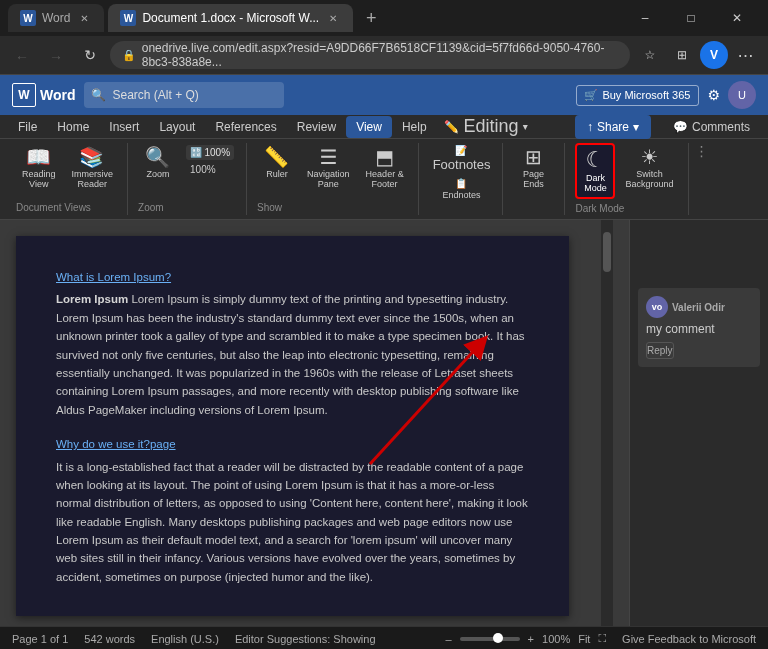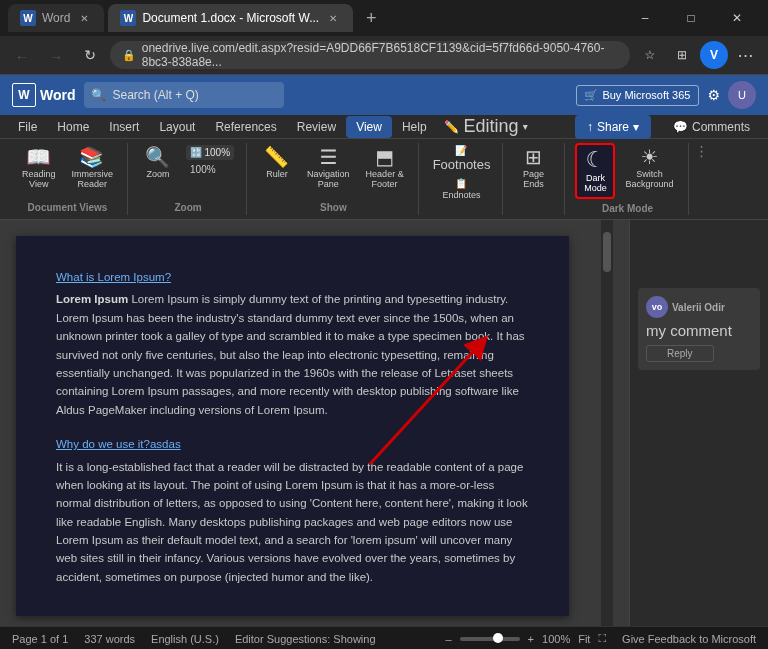--- a/index.html
+++ b/index.html
@@ -344,24 +344,23 @@
       display: flex;
       align-items: flex-start;
       gap: 4px;
       flex: 1;
       padding-bottom: 4px;
     }
 
     .ribbon-group-label {
       font-size: 10px;
       color: #888;
-      text-align: center;
+      text-align: left;
       width: 100%;
       padding-bottom: 2px;
-      font-weight: bold;
     }
 
     .ribbon-btn {
       display: flex;
       flex-direction: column;
       align-items: center;
       justify-content: center;
       padding: 4px 6px;
       border-radius: 4px;
       cursor: pointer;
@@ -471,29 +470,29 @@
     }
 
     .comment-name {
       font-size: 10px;
       color: #aaa;
       font-weight: bold;
     }
 
     .comment-text {
       color: #ccc;
-      font-size: 15px;
+      font-size: 12px;
       margin-bottom: 6px;
     }
 
     .reply-btn {
       background: transparent;
       border: 1px solid #555;
       color: #aaa;
-      padding: 2px 20px;
+      padding: 2px 0;
       border-radius: 3px;
       font-size: 10px;
       cursor: pointer;
     }
 
     .scrollbar-v {
       width: 12px;
       background: #2b2b2b;
     }
 
@@ -774,21 +773,21 @@
 
           <div class="doc-section">
             <div class="doc-section-title">What is Lorem Ipsum?</div>
             <div>
               <span class="doc-bold">Lorem Ipsum</span>
               <span>Lorem Ipsum is simply dummy text of the printing and typesetting industry. Lorem Ipsum has been the industry's standard dummy text ever since the 1500s, when an unknown printer took a galley of type and scrambled it to make a type specimen book. It has survived not only five centuries, but also the leap into electronic typesetting, remaining essentially unchanged. It was popularized in the 1960s with the release of Letraset sheets containing Lorem Ipsum passages, and more recently with desktop publishing software like Aldus PageMaker including versions of Lorem Ipsum.</span>
             </div>
           </div>
 
           <div class="doc-section">
-            <div class="doc-section-title">Why do we use it?asdas</div>
+            <div class="doc-section-title">Why do we use it?page</div>
             <div>It is a long-established fact that a reader will be distracted by the readable content of a page when looking at its layout. The point of using Lorem Ipsum is that it has a more-or-less normal distribution of letters, as opposed to using 'Content here, content here', making it look like readable English. Many desktops publishing packages and web page editors now use Lorem Ipsum as their default model text, and a search for 'lorem ipsum' will uncover many web sites still in their infancy. Various versions have evolved over the years, sometimes by accident, sometimes on purpose (injected humor and the like).</div>
           </div>
 
 
         </div>
       </div>
     </div>
 
     <div class="scrollbar-v" style="display:flex; flex-direction:column; align-items:center; padding-top:4px;">
       <div style="width:8px; height:40px; background:#555; border-radius:4px; margin-top:8px;"></div>
@@ -806,21 +805,21 @@
         <div class="comment-text">my comment</div>
         <button class="reply-btn">
           <span>Reply</span>
         </button>
       </div>
     </div>
   </div>
 
   <div class="status-bar">
     <span>Page 1 of 1</span>
-    <span>337 words</span>
+    <span>542 words</span>
     <span>English (U.S.)</span>
     <span>Editor Suggestions: Showing</span>
     <div class="status-right">
       <span style="cursor:pointer;">–</span>
       <div class="zoom-slider-container">
         <div class="zoom-slider">
           <div class="zoom-thumb"></div>
         </div>
       </div>
       <span style="cursor:pointer;">+</span>

